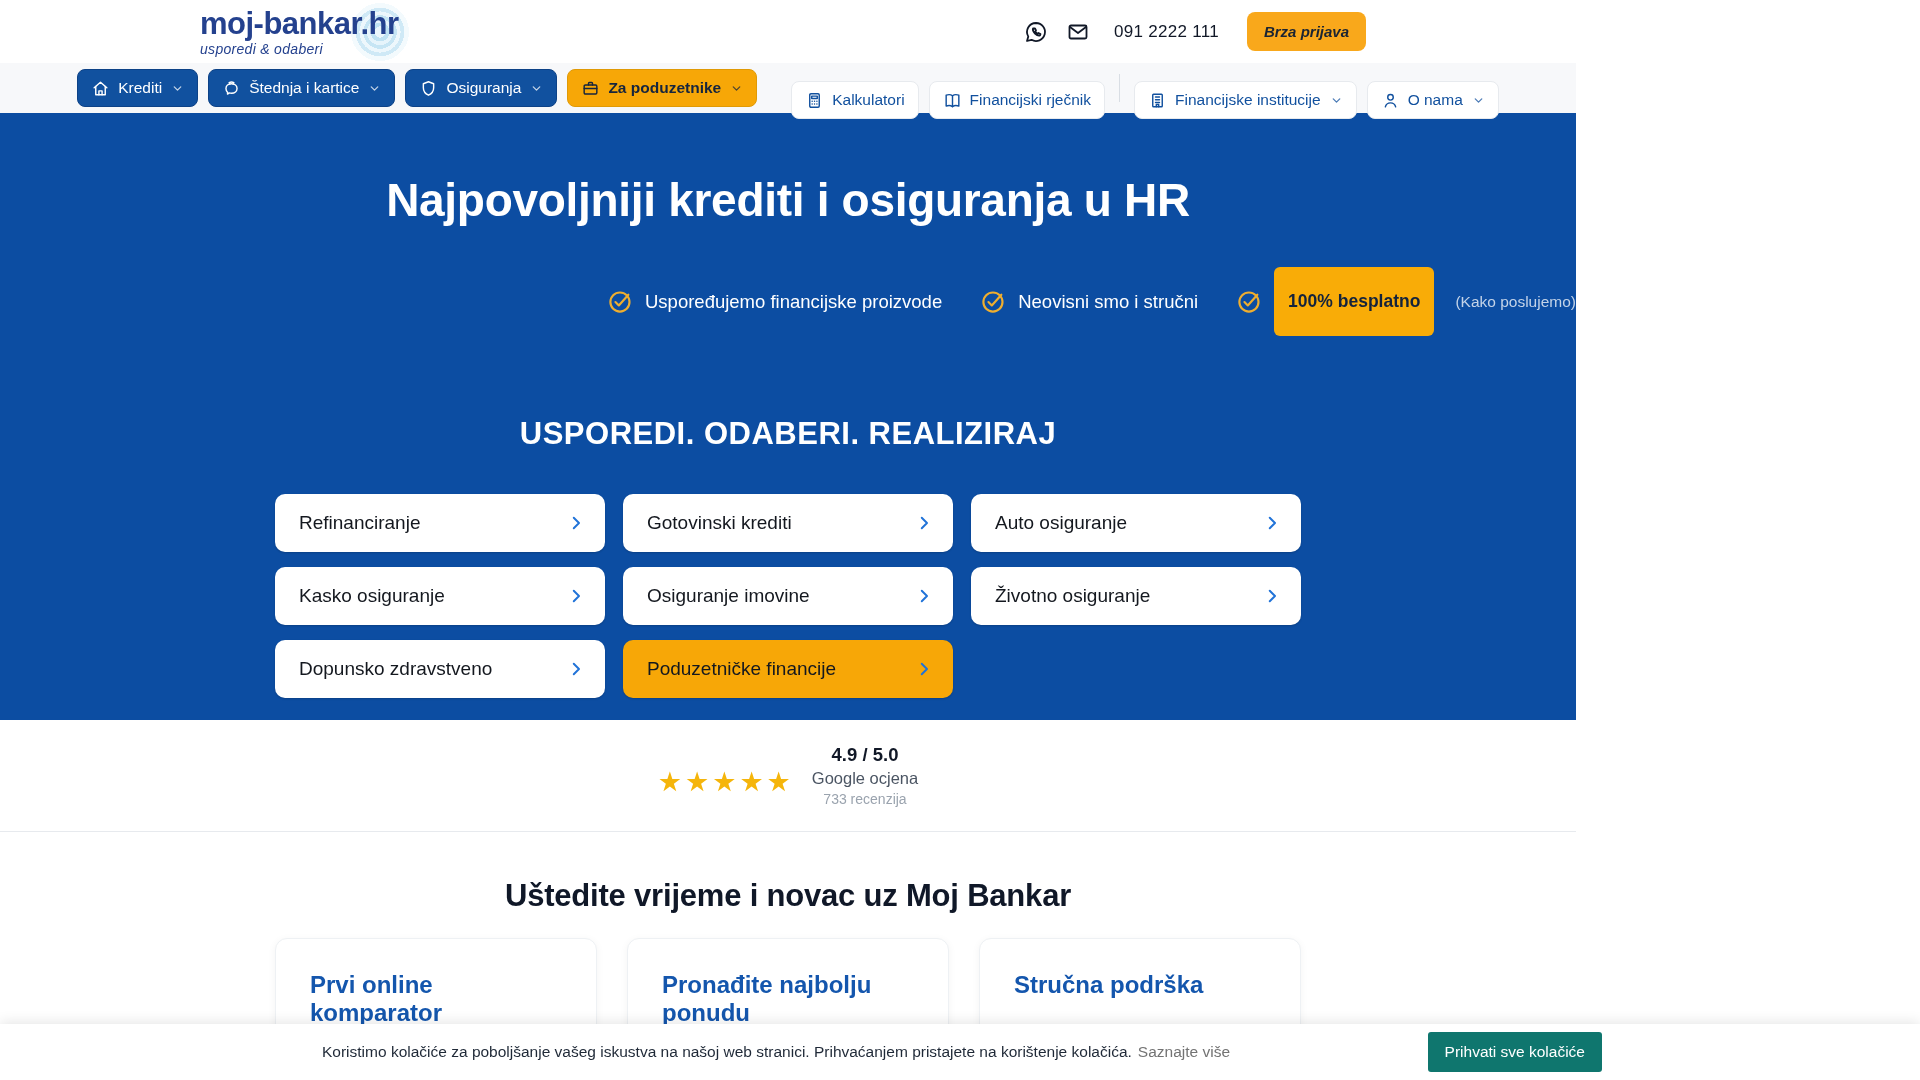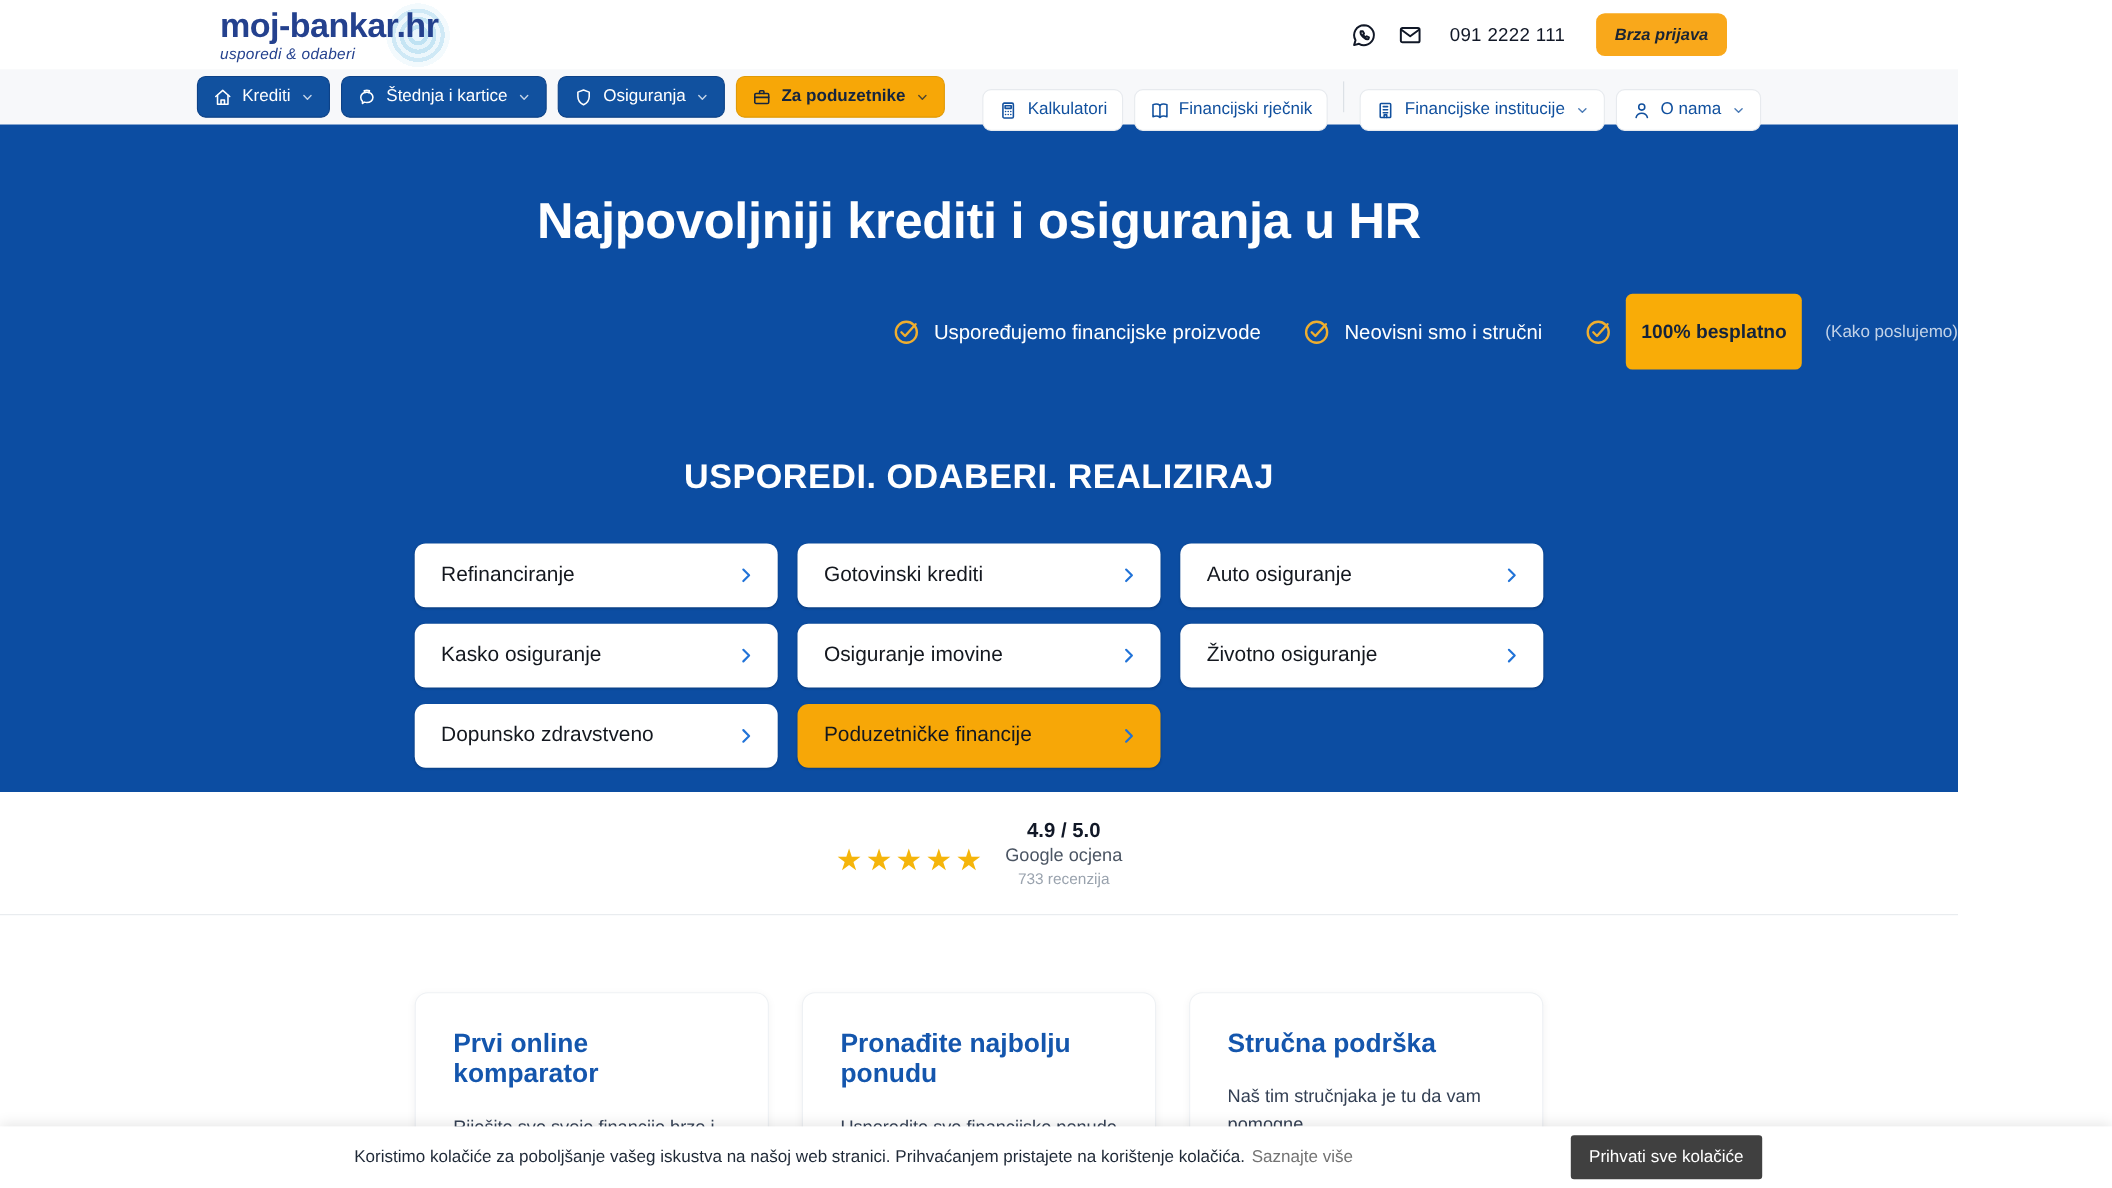--- a/index.html
+++ b/index.html
@@ -1,18 +1,18 @@
 <!DOCTYPE html>
 <html lang="hr"><head>
 <meta charset="utf-8">
 <style>
   * { margin:0; padding:0; box-sizing:border-box; }
   html,body { width:1920px; height:1080px; overflow:hidden; background:#fff;
               font-family:"Liberation Sans", sans-serif; }
-  .page { position:relative; width:1780px; height:1080px; }
+  .page { position:relative; width:1576px; height:1080px; }
 
   
   .header { height:63px; background:#fff; display:flex; align-items:center;
             justify-content:space-between; padding:0 210px 0 200px; position:relative; z-index:2; }
   .logo { position:relative; cursor:pointer; line-height:1; }
   .logo-swirl { position:absolute; right:-14px; top:-9px; width:66px; height:66px; border-radius:50%;
     background:
       radial-gradient(circle at 50% 50%,
         #eaf6fc 0 12%, #bfe2f3 12% 20%, #e6f4fb 20% 28%, #c6e5f4 28% 36%,
         #edf7fc 36% 44%, #cfe9f6 44% 52%, #f3fafd 52% 62%, rgba(255,255,255,0) 62%);
@@ -75,21 +75,21 @@
                   box-shadow:0 2px 8px rgba(16,24,40,0.05); padding:32px 34px 40px; text-align:left; height:220px; }
   .benefit-card h3 { color:#1456ad; font-size:24px; font-weight:700; }
   .benefit-card p { margin-top:22px; font-size:16.5px; color:#344054; line-height:1.5; }
 
   
   .cookie { position:absolute; left:0; bottom:0; width:1920px; height:56px; background:#fff;
             box-shadow:0 -2px 12px rgba(0,0,0,0.10); display:flex; align-items:center; z-index:5; }
   .cookie-text { margin-left:322px; font-size:15.5px; color:#1f2937; }
   .cookie-link { color:#737373; cursor:pointer; margin-left:6px; }
   .btn-cookie { position:absolute; right:318px; top:50%; transform:translateY(-50%);
-                background:#404040; color:#fff; border:none; border-radius:3px; font-size:15.5px;
+                background:#0f766e; color:#fff; border:none; border-radius:3px; font-size:15.5px;
                 padding:11px 17px; cursor:pointer; font-family:inherit; }
 </style>
 </head>
 <body>
 
 <div class="page">
 
   <div class="header">
     <div class="logo">
       <div class="logo-swirl"></div>
@@ -277,20 +277,21 @@
   <div class="rating">
     <div class="stars">★★★★★</div>
     <div class="rating-col">
       <div class="rating-score">4.9 / 5.0</div>
       <div class="rating-src">Google ocjena</div>
       <div class="rating-rev">733 recenzija</div>
     </div>
   </div>
 
   <div class="benefits">
+    <h2>Uštedite vrijeme i novac uz Moj Bankar</h2>
     <div class="benefit-grid">
       <div class="benefit-card">
         <h3>Prvi online komparator</h3>
         <p>Riješite sve svoje financije brzo i jednostavno na jednom mjestu</p>
       </div>
       <div class="benefit-card">
         <h3>Pronađite najbolju ponudu</h3>
         <p>Usporedite sve financijske ponude banaka i osiguranja</p>
       </div>
       <div class="benefit-card">

